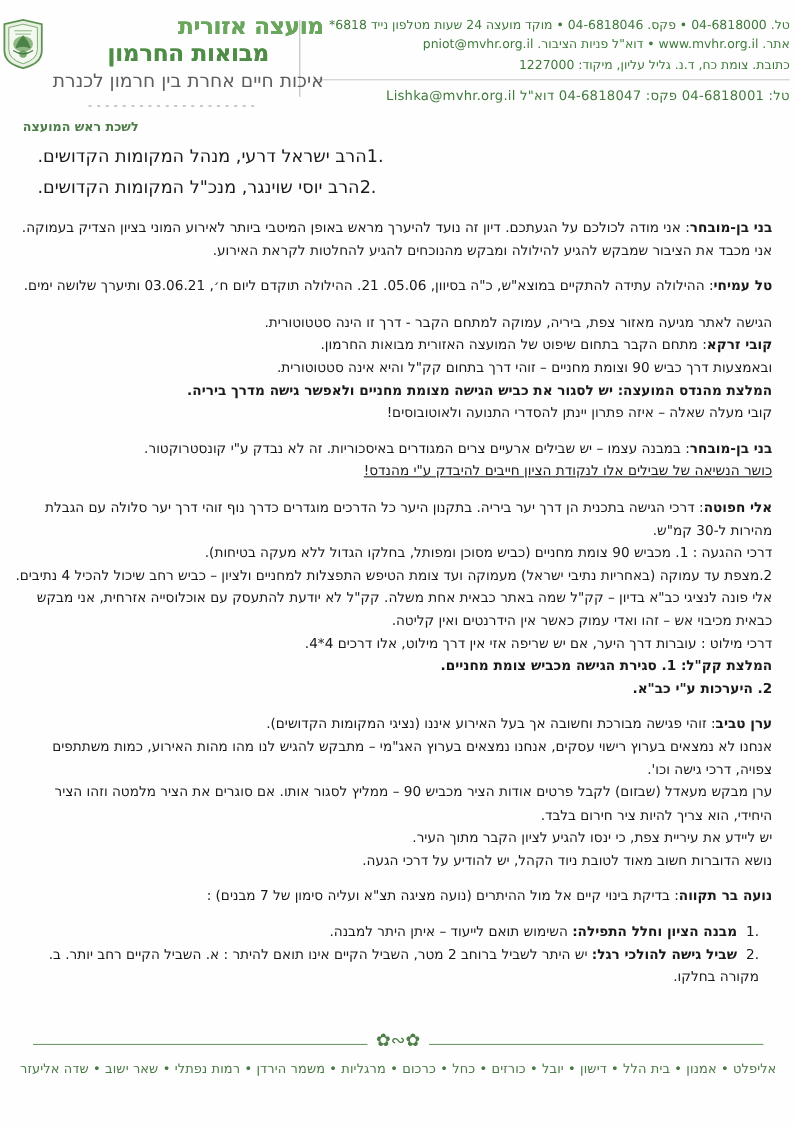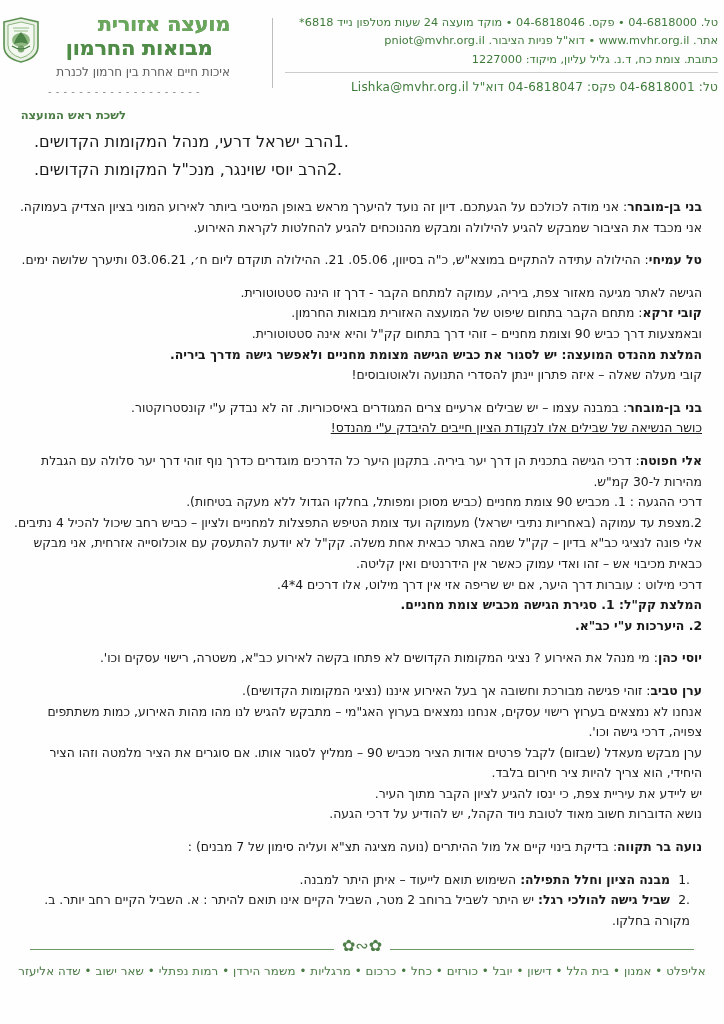--- a/index.html
+++ b/index.html
@@ -54,21 +54,21 @@
     letter-spacing: -0.3px;
     background: linear-gradient(90deg, #9ec08a 0%, #5f9a55 45%, #3f7a3c 100%);
     -webkit-background-clip: text;
     background-clip: text;
     color: #59914f;
     white-space: nowrap;
   }
   .brand-line1 { color: #6aa65c; }
   .brand-line2 { color: #4f8c47; margin-top: 3px; text-align: center; }
   .brand-tag {
-    font-size: 12px;
+    font-size: 17px;
     color: #5d5d5d;
     margin-top: 7px;
     white-space: nowrap;
   }
   .emblem {
     width: 42px;
     height: 48px;
     margin-top: 2px;
     flex: 0 0 auto;
   }
@@ -294,23 +294,20 @@
     <div class="blk">
       <p><span class="spk">אלי חפוטה</span><span>: </span><span>דרכי הגישה בתכנית הן דרך יער ביריה. בתקנון היער כל הדרכים מוגדרים כדרך נוף זוהי דרך יער סלולה עם הגבלת מהירות ל-30 קמ"ש.</span></p>
       <p>דרכי ההגעה : 1. מכביש 90 צומת מחניים (כביש מסוכן ומפותל, בחלקו הגדול ללא מעקה בטיחות).</p>
       <p>2.מצפת עד עמוקה (באחריות נתיבי ישראל) מעמוקה ועד צומת הטיפש התפצלות למחניים ולציון – כביש רחב שיכול להכיל 4 נתיבים.</p>
       <p>אלי פונה לנציגי כב"א בדיון – קק"ל שמה באתר כבאית אחת משלה. קק"ל לא יודעת להתעסק עם אוכלוסייה אזרחית, אני מבקש כבאית מכיבוי אש – זהו ואדי עמוק כאשר אין הידרנטים ואין קליטה.</p>
       <p>דרכי מילוט : עוברות דרך היער, אם יש שריפה אזי אין דרך מילוט, אלו דרכים 4*4.</p>
       <p class="bold">המלצת קק"ל: 1. סגירת הגישה מכביש צומת מחניים.</p>
       <p class="bold">2. היערכות ע"י כב"א.</p>
     </div>
 
-    <div class="blk">
-      <p><span class="spk">יוסי כהן</span><span>: </span><span>מי מנהל את האירוע ? נציגי המקומות הקדושים לא פתחו בקשה לאירוע כב"א, משטרה, רישוי עסקים וכו'.</span></p>
-    </div>
 
     <div class="blk">
       <p><span class="spk">ערן טביב</span><span>: </span><span>זוהי פגישה מבורכת וחשובה אך בעל האירוע איננו (נציגי המקומות הקדושים).</span></p>
       <p>אנחנו לא נמצאים בערוץ רישוי עסקים, אנחנו נמצאים בערוץ האג"מי – מתבקש להגיש לנו מהו מהות האירוע, כמות משתתפים צפויה, דרכי גישה וכו'.</p>
       <p>ערן מבקש מעאדל (שבזום) לקבל פרטים אודות הציר מכביש 90 – ממליץ לסגור אותו. אם סוגרים את הציר מלמטה וזהו הציר היחידי, הוא צריך להיות ציר חירום בלבד.</p>
       <p>יש ליידע את עיריית צפת, כי ינסו להגיע לציון הקבר מתוך העיר.</p>
       <p>נושא הדוברות חשוב מאוד לטובת ניוד הקהל, יש להודיע על דרכי הגעה.</p>
     </div>
 
     <div class="blk">

